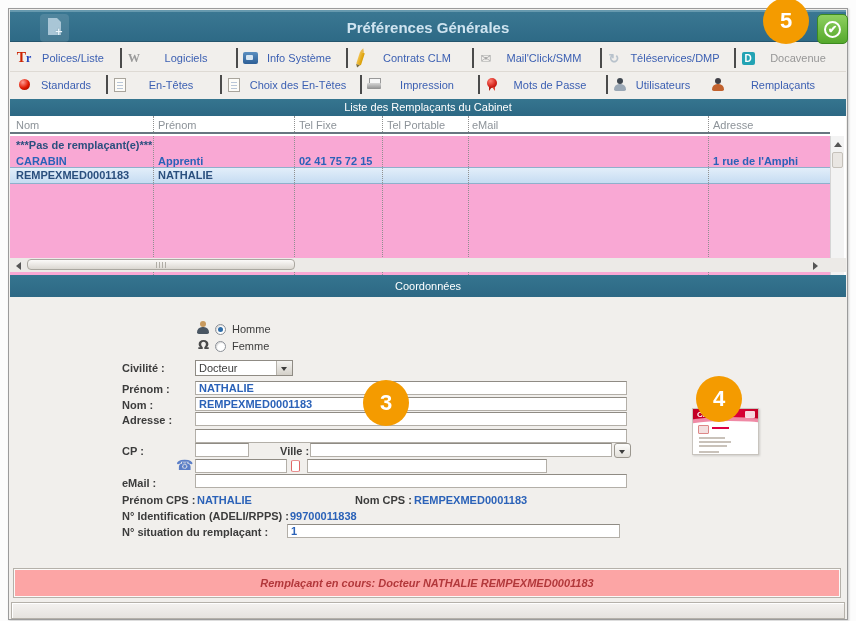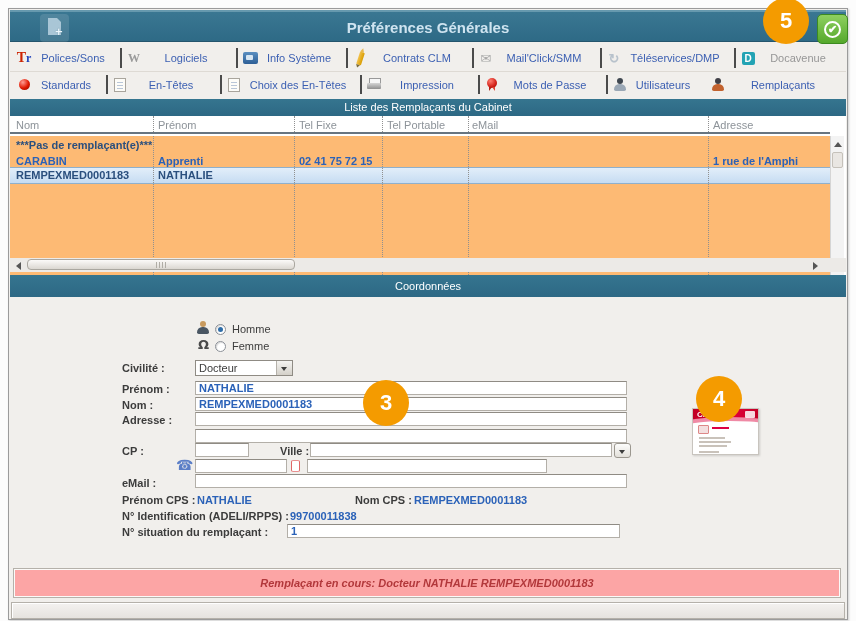--- a/index.html
+++ b/index.html
@@ -50,21 +50,21 @@
 .p-users{--head:#3f4750;--body:#9aa7b5}
 .p-rempl{--head:#3f3f46;--body:#c2622e}
 
 .secbar{position:absolute;left:1px;right:1px;background:linear-gradient(#35758f,#2d6884);color:#fff;font-size:11px;font-weight:normal;text-align:center}
 .sb1{top:90px;height:17px;line-height:17px}
 .sb2{top:266px;height:22px;line-height:22px}
 
 .tablewrap{position:absolute;left:1px;right:1px;top:107px;height:179px;background:#fff}
 .thead{position:absolute;left:0;right:16px;top:0;height:18px;border-bottom:2px solid #687580;background:#fff}
 .th{position:absolute;top:3px;font-size:11px;color:#8d9399}
-.tbody{position:absolute;left:0;right:16px;top:20px;bottom:0;background:#fdba74}
+.tbody{position:absolute;left:0;right:16px;top:20px;bottom:0;background:#f9a8d4}
 .c1{left:6px}.c2{left:148px}.c3{left:289px}.c4{left:377px}.c5{left:462px}.c6{left:703px}
 .vline{position:absolute;top:0;bottom:0;border-left:1px dotted #909090}
 .l1{left:143px}.l2{left:284px}.l3{left:372px}.l4{left:458px}.l5{left:698px}
 .trow{position:absolute;left:0;right:0;height:16px;font-size:11px;font-weight:bold}
 .trow span{position:absolute;top:1px;white-space:nowrap}
 .row1{top:2px;color:#2a4f7e}
 .row2{top:18px;color:#2b62b8}
 .row3{top:31px;height:17px;background:linear-gradient(#e2eefa,#c6dcf2);border-top:1px solid #8fb0cc;border-bottom:1px solid #8fb0cc;color:#2a4f7e}
 
 .vscroll{position:absolute;right:2px;top:20px;bottom:0;width:14px;background:#f3f3f3;border-left:1px solid #d5d5d5}
@@ -123,21 +123,21 @@
       </div>
     <div class="title">Préférences Générales</div>
     <div class="savebtn">
         <div class="ck">✔</div>
       </div>
   </div>
 
   <div class="tabrow tr1">
     <div class="tab" style="width:110px">
         <span class="tabicon ti-tr"></span>
-        <span class="lbl">Polices/Sons</span>
+        <span class="lbl">Polices/Liste</span>
       </div>
     <div class="tab" style="width:116px">
         <span class="sep"></span>
         <span class="tabicon ti-w"></span>
         <span class="lbl">Logiciels</span>
       </div>
     <div class="tab" style="width:110px">
         <span class="sep"></span>
         <span class="tabicon">
           <span class="ti-info"></span>

